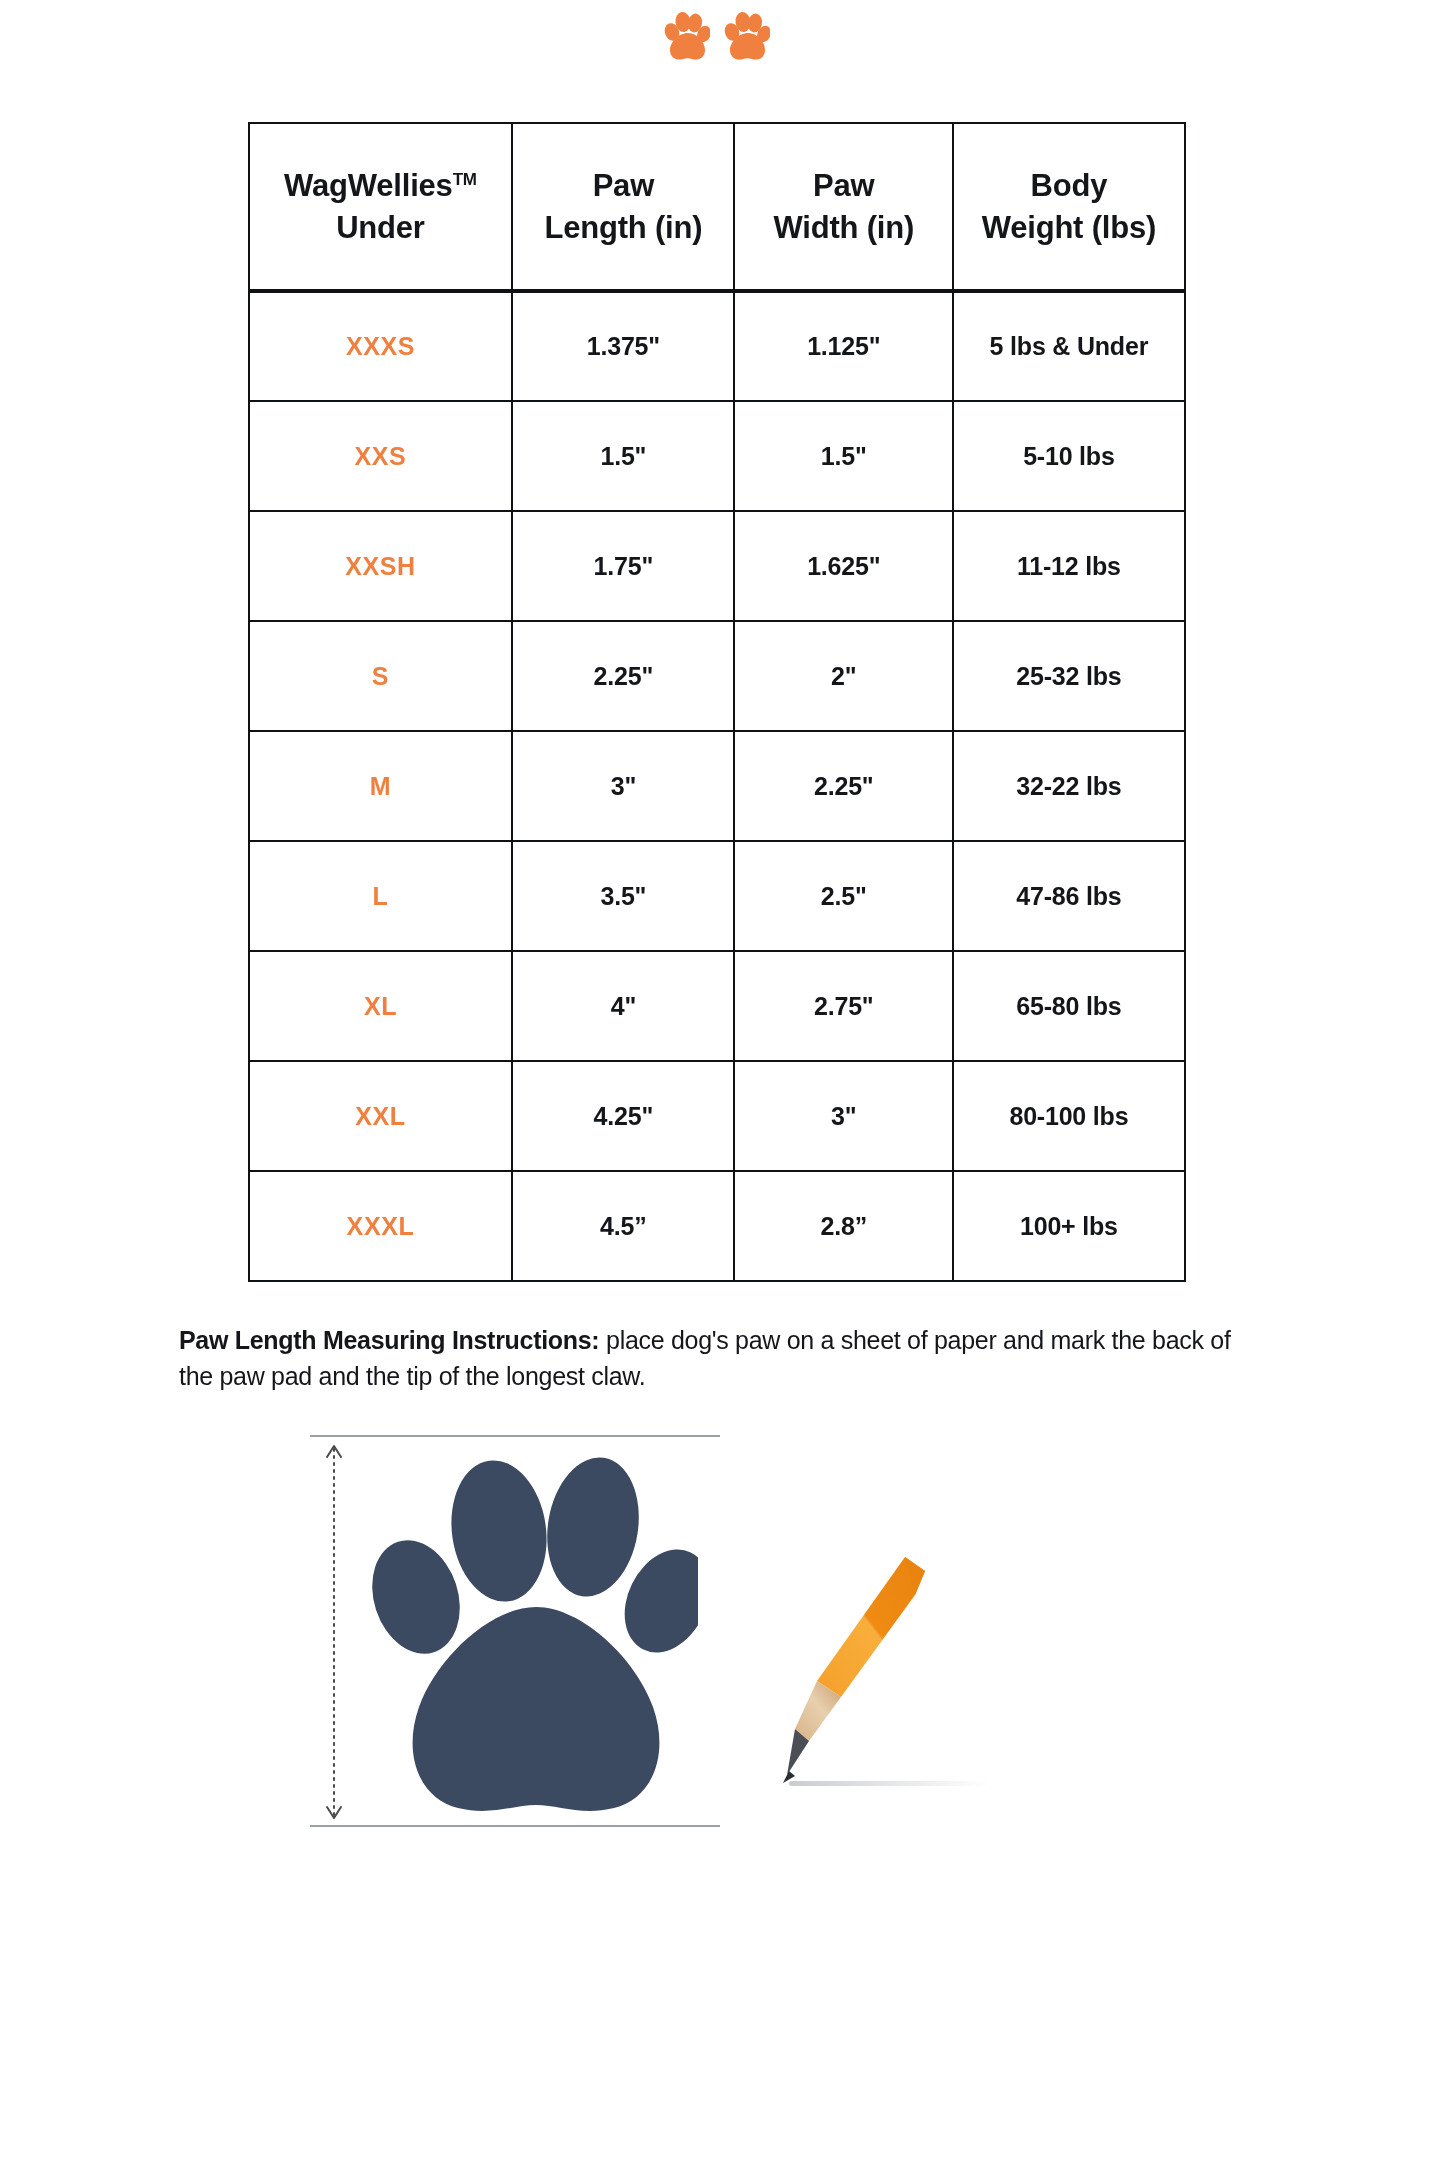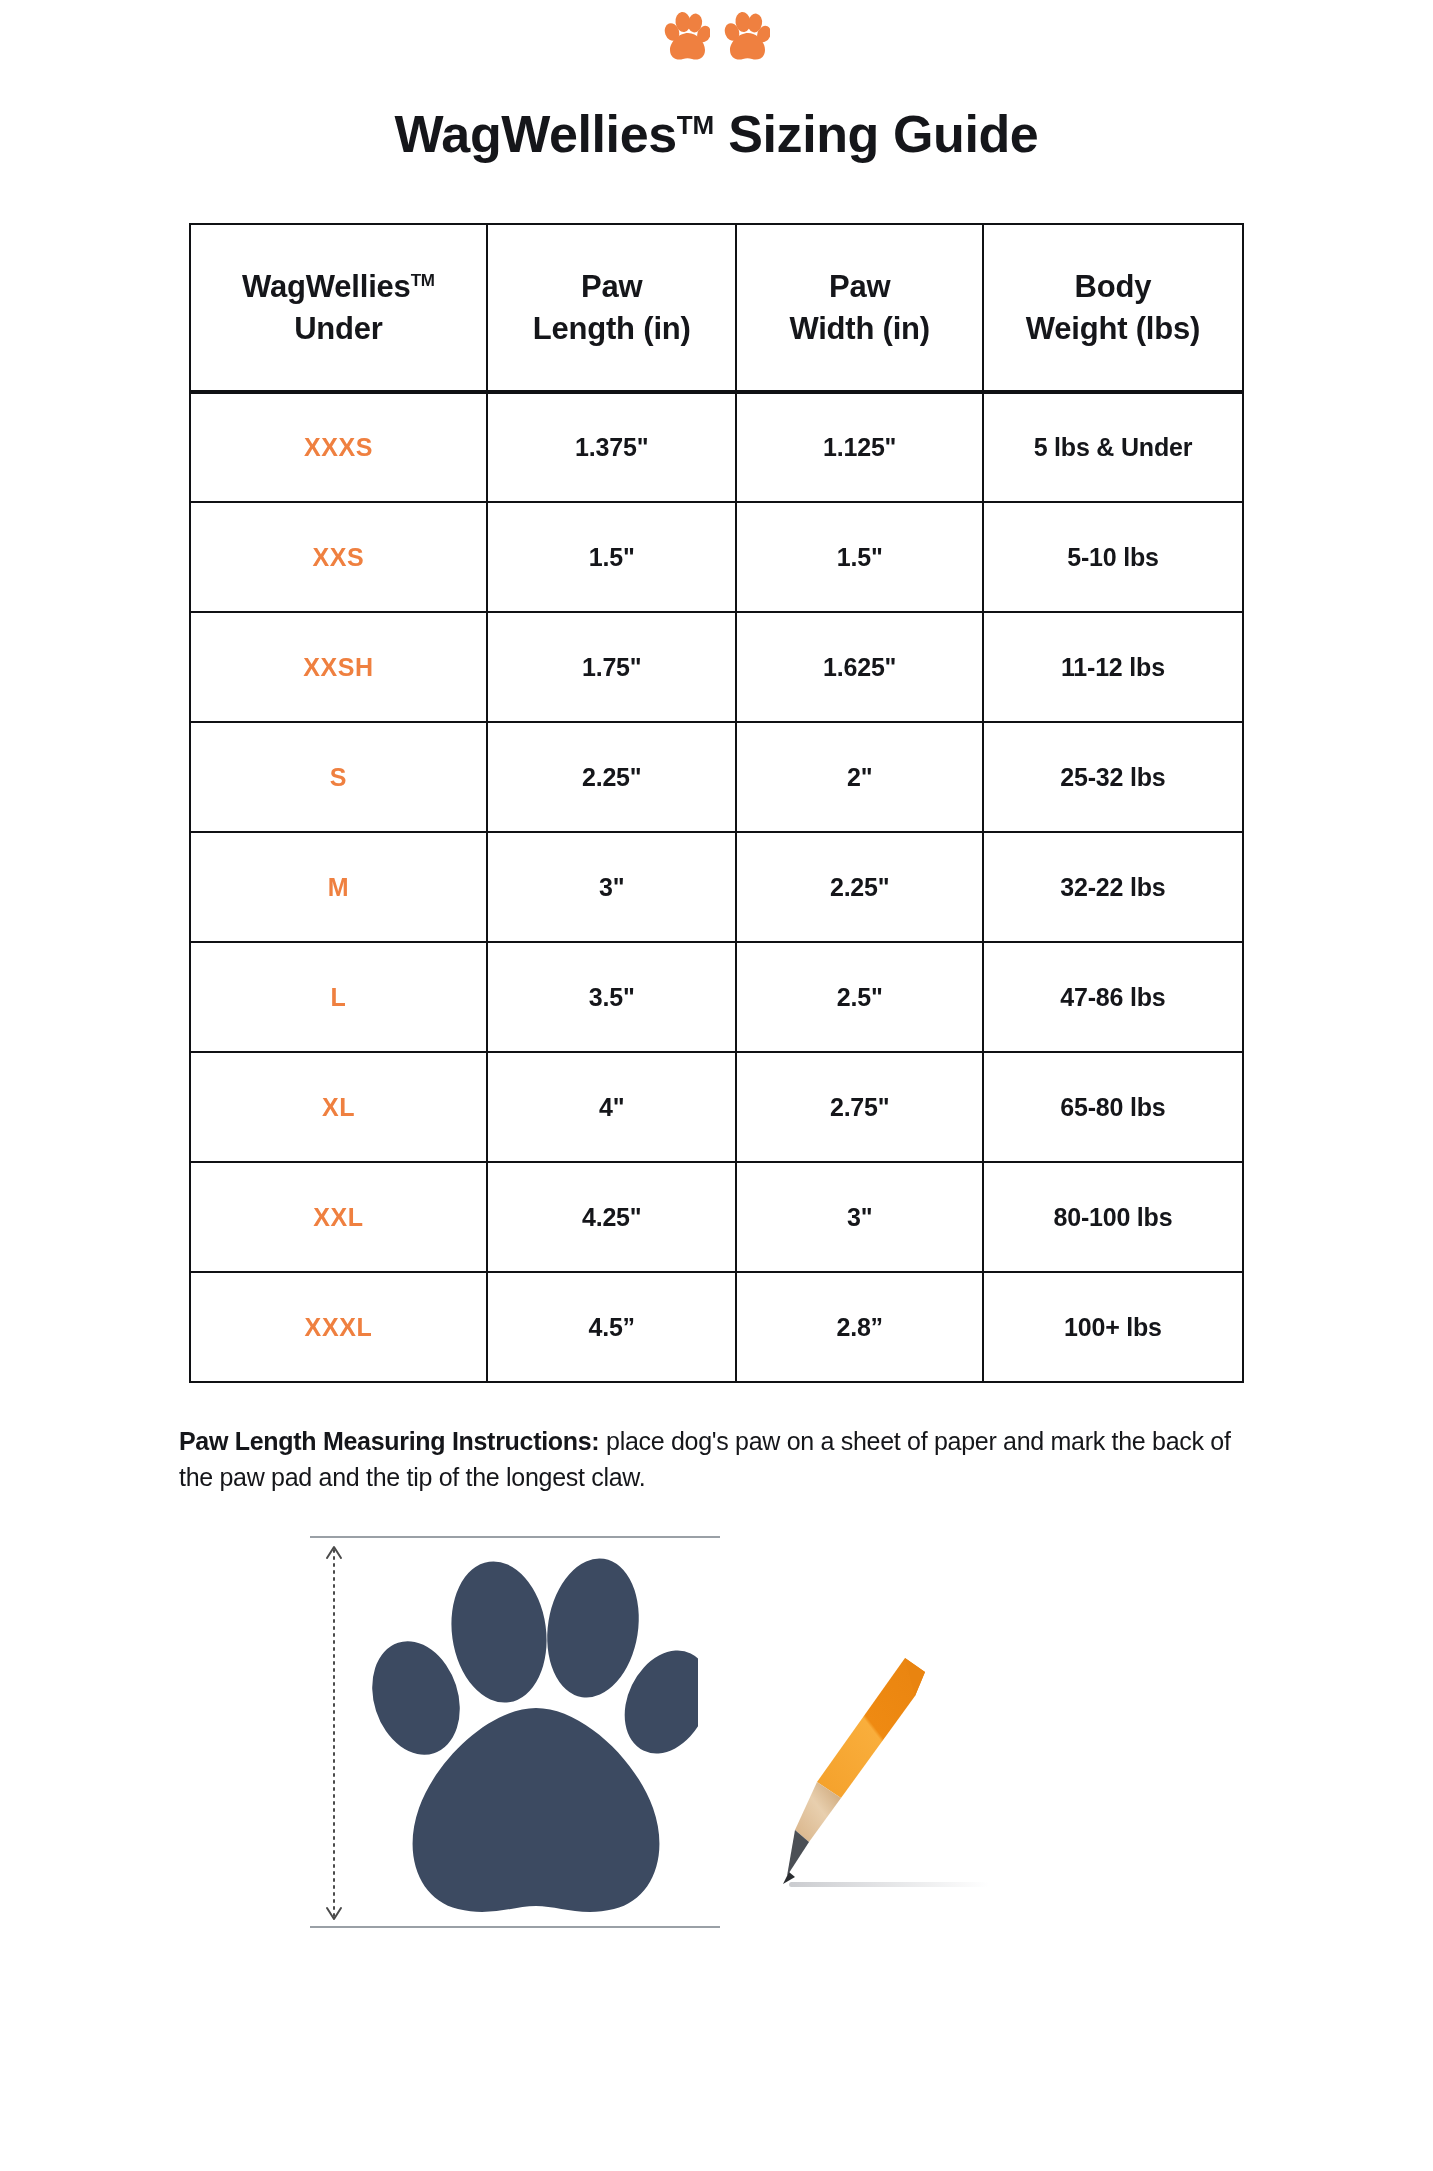--- a/index.html
+++ b/index.html
@@ -40,21 +40,21 @@
     line-height: 1.1;
   }
   .title .tm {
     font-size: 26px;
     vertical-align: super;
     letter-spacing: 0;
   }
 
   
   .table-wrap {
-    width: 1055px;
+    width: 938px;
     margin: 60px auto 0 auto;
   }
   table.size-table {
     width: 100%;
     border-collapse: collapse;
     table-layout: fixed;
   }
   table.size-table th,
   table.size-table td {
     border: 2px solid #101114;
@@ -161,21 +161,20 @@
     </svg>
     <svg class="paw-mark" width="46" height="52" viewBox="0 0 46 52">
       <ellipse cx="8" cy="22" rx="7" ry="9" fill="#ef8040" transform="rotate(-20 8 22)"></ellipse>
       <ellipse cx="19" cy="12" rx="7.5" ry="10" fill="#ef8040" transform="rotate(-8 19 12)"></ellipse>
       <ellipse cx="31" cy="13" rx="7" ry="9.5" fill="#ef8040" transform="rotate(10 31 13)"></ellipse>
       <ellipse cx="40" cy="24" rx="6.5" ry="8.5" fill="#ef8040" transform="rotate(24 40 24)"></ellipse>
       <path d="M24 23 C33 23 41 32 41 40 C41 48 34 51 28 49 C25 48 22 48 19 49 C13 51 6 48 6 40 C6 32 15 23 24 23 Z" fill="#ef8040"></path>
     </svg>
   </div>
 
-  <h1 class="title"><span>WagWellies</span><span class="tm">TM</span><span> Sizing Guide</span></h1>
 
   <div class="table-wrap">
     <table class="size-table">
       <colgroup>
         <col class="c1">
           <col class="c2">
           <col class="c3">
           <col class="c4">
       </colgroup>
       <thead>

